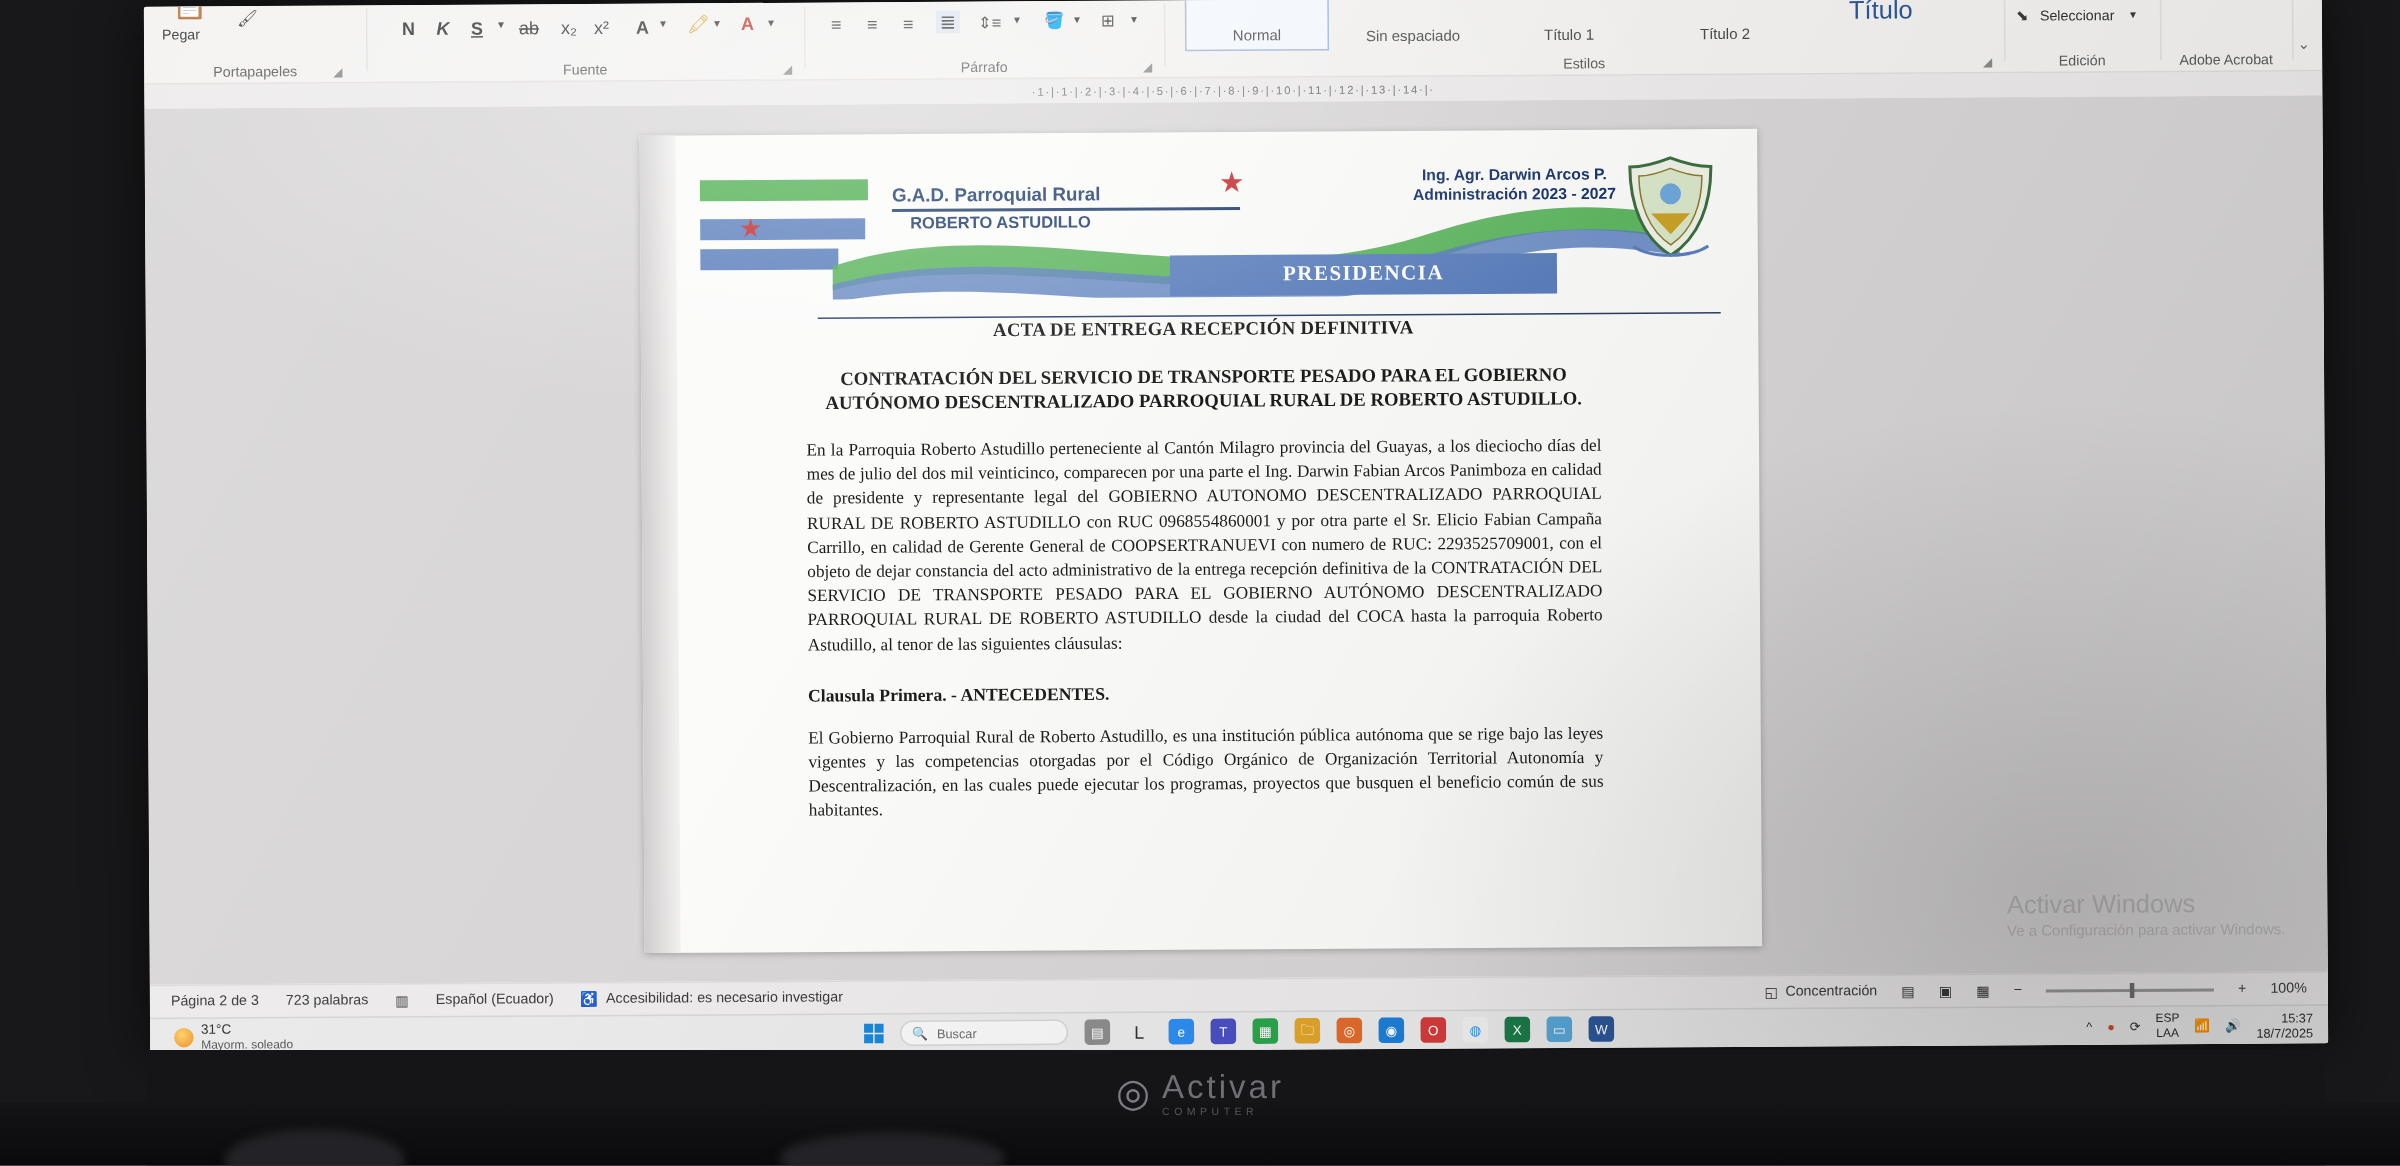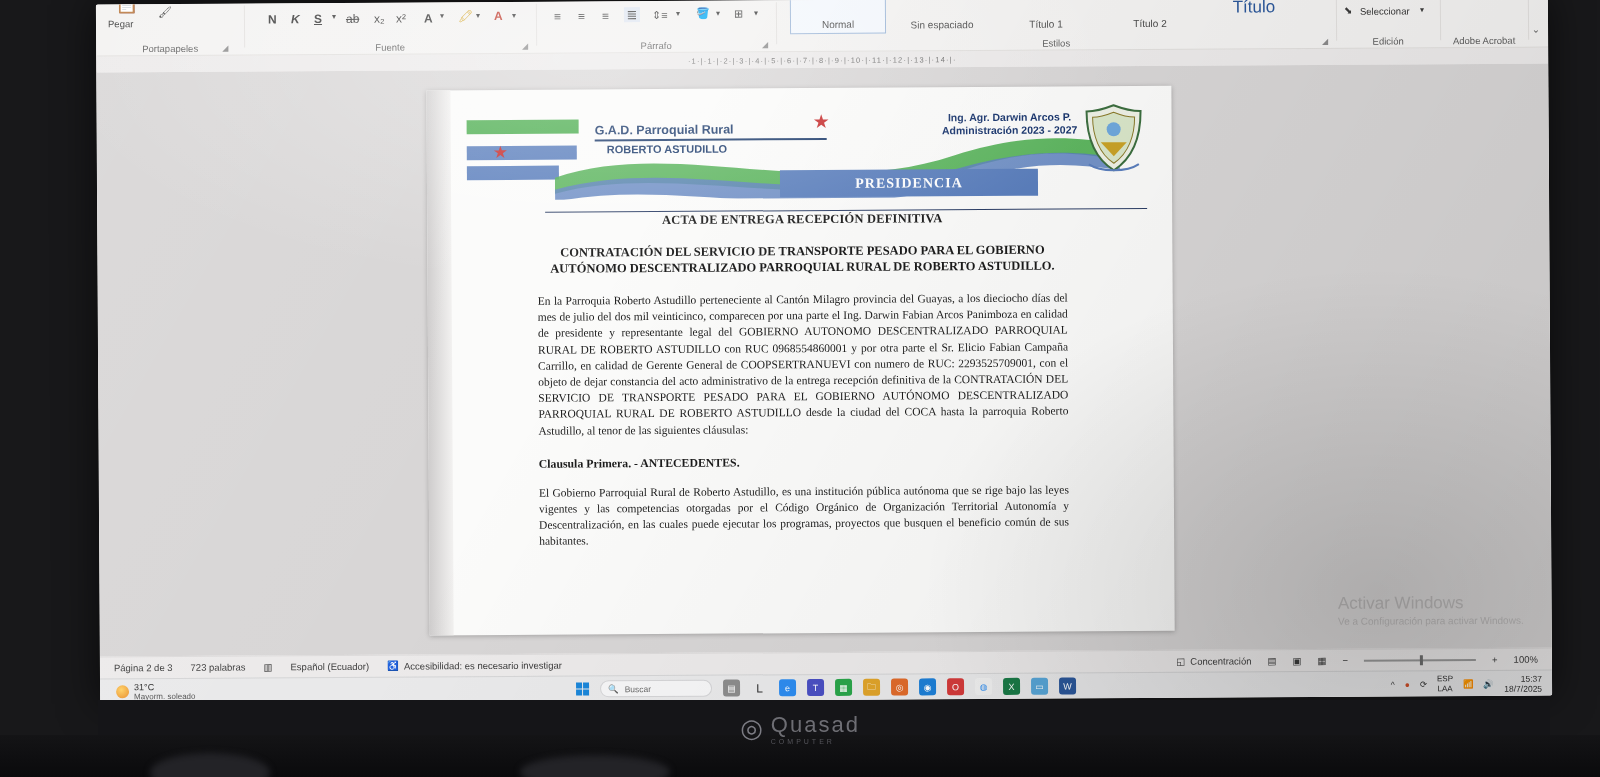--- a/index.html
+++ b/index.html
@@ -470,17 +470,17 @@
       </div>
 
     </div>
     <div class="glare"></div>
   </div>
 
   <div id="bezelbottom"></div>
   <div class="brand">
     <span class="glyph">◎</span>
     <span>
-      <span>Quasad</span>
+      <span>Activar</span>
       <span class="bsub">COMPUTER</span>
     </span>
   </div>
 </div>
 
 </body></html>

